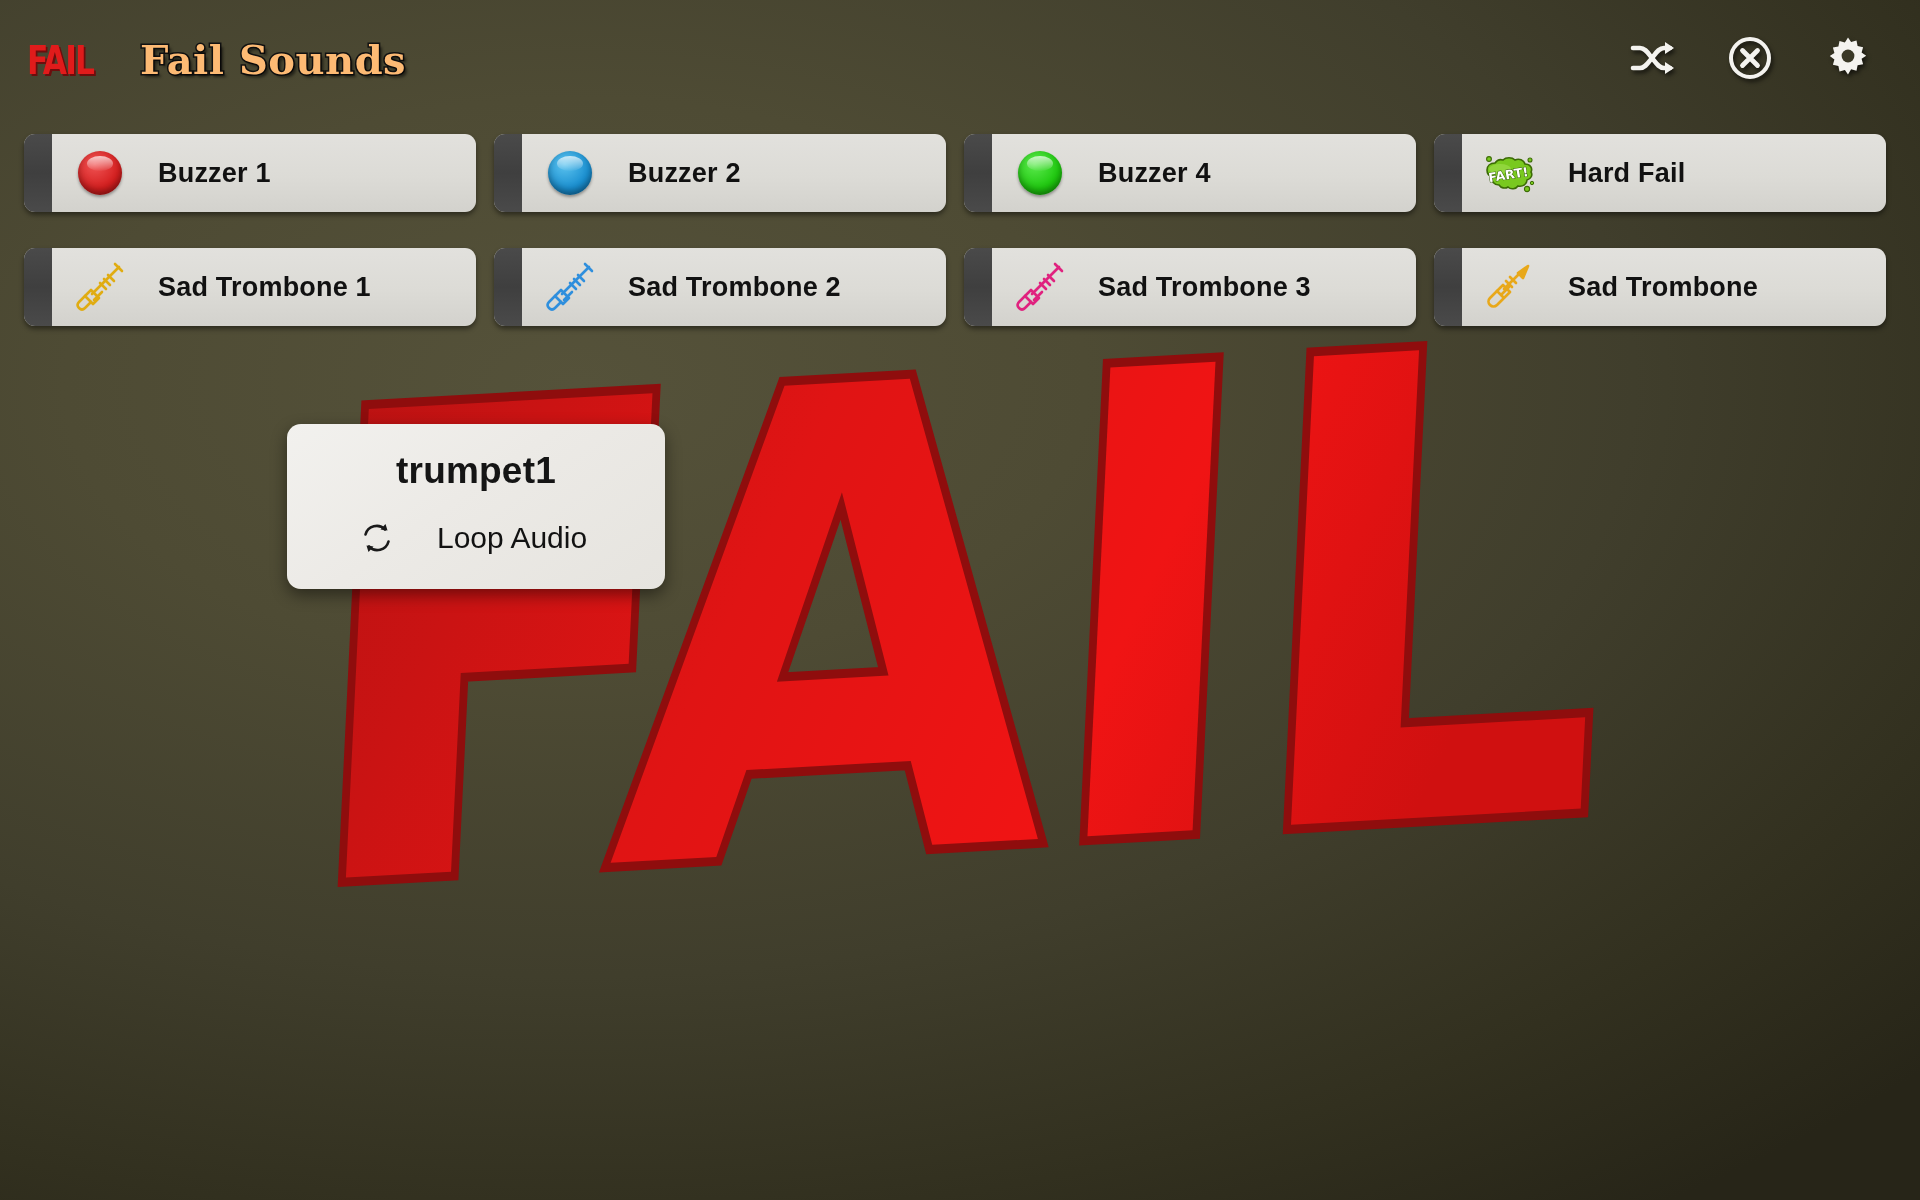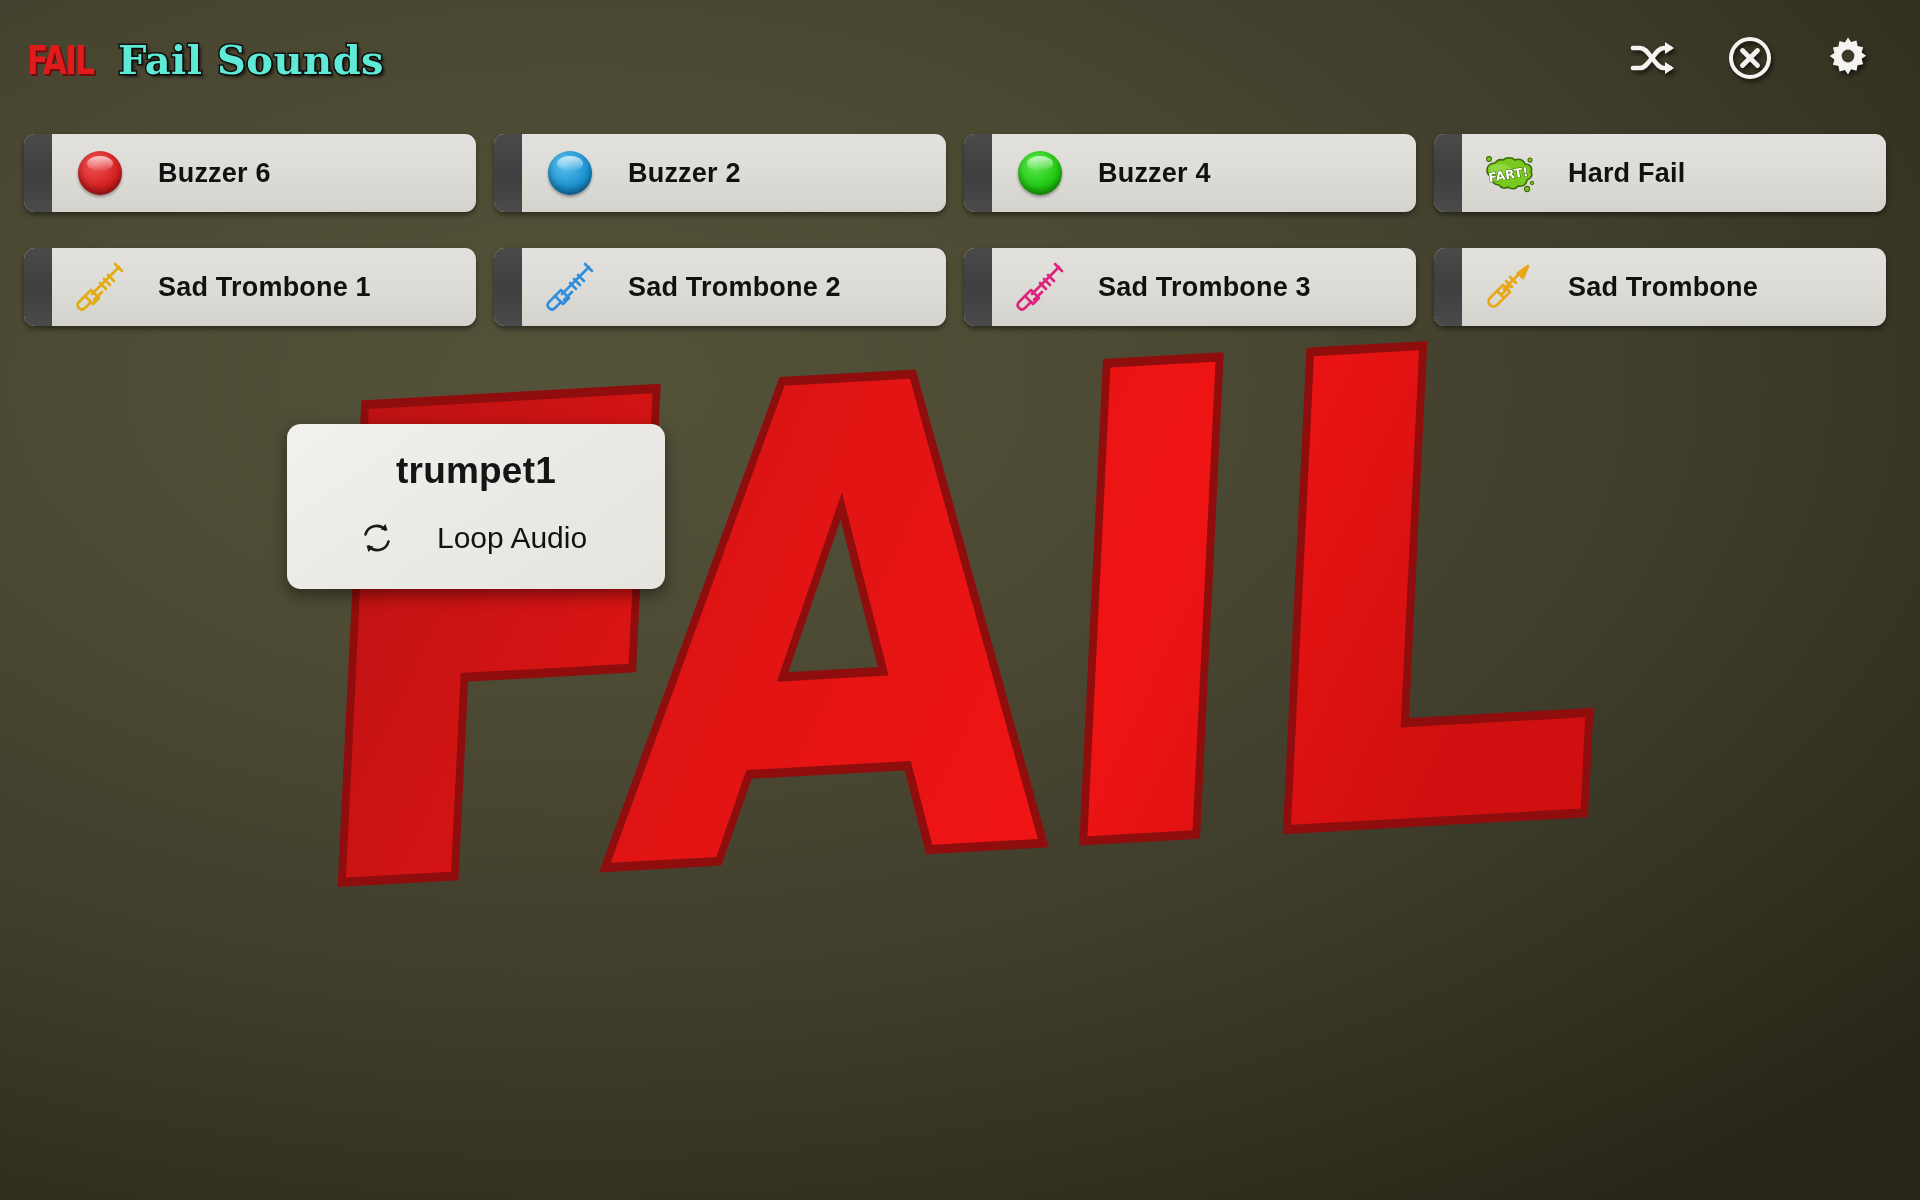--- a/index.html
+++ b/index.html
@@ -42,26 +42,26 @@
     letter-spacing: -2px;
     color: #e01b1b;
     text-shadow: 2px 2px 0 #6d0d0d;
     transform: scaleY(1.15) scaleX(0.92);
     line-height: 1;
     margin-left: 2px;
     margin-top: 8px;
   }
 
   #app-title {
-    margin-left: 22px;
+    margin-left: 44px;
     margin-top: 6px;
     font-family: "DejaVu Serif", serif;
     font-weight: bold;
     font-size: 40px;
-    color: #5eead4;
+    color: #fdba74;
     letter-spacing: 0.5px;
     -webkit-text-stroke: 3px #111;
     paint-order: stroke fill;
     text-shadow: 3px 3px 3px rgba(0,0,0,0.55);
     text-align: right;
   }
 
   #header-actions {
     margin-left: auto;
     display: flex;
@@ -265,21 +265,21 @@
   </div>
 </div>
 
 <div id="sound-grid">
 
   <div class="sound-button">
     <div class="sb-edge"></div>
     <div class="sb-icon">
         <div class="ball ball-red"></div>
       </div>
-    <div class="sb-label">Buzzer 6</div>
+    <div class="sb-label">Buzzer 1</div>
   </div>
 
   <div class="sound-button">
     <div class="sb-edge"></div>
     <div class="sb-icon">
         <div class="ball ball-blue"></div>
       </div>
     <div class="sb-label">Buzzer 2</div>
   </div>
 

